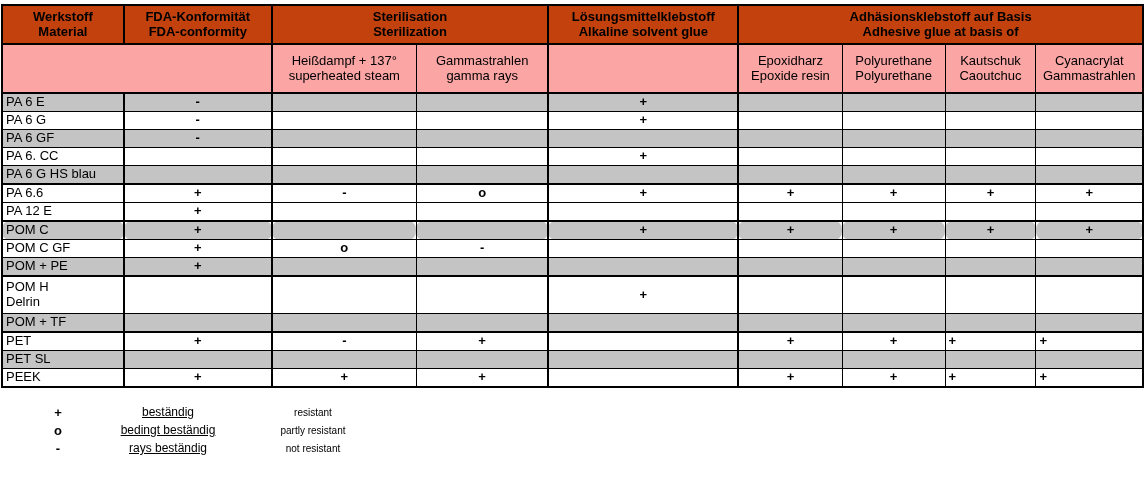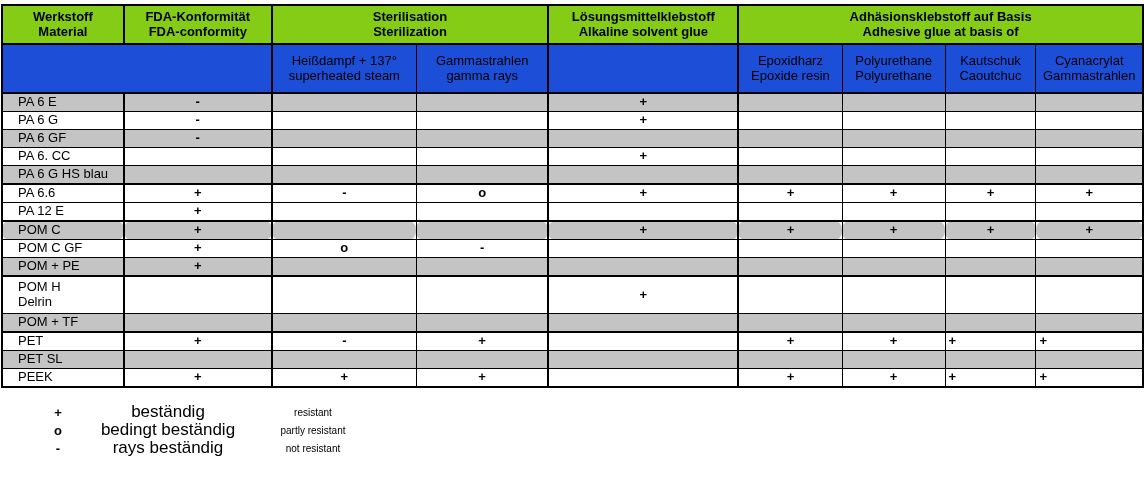--- a/index.html
+++ b/index.html
@@ -3,44 +3,44 @@
 <meta charset="utf-8">
 <style>
   html, body { margin:0; padding:0; background:#ffffff; }
   body { width:1144px; height:497px; font-family:"Liberation Sans", sans-serif; color:#000; }
   .page { position:relative; width:1144px; height:497px; overflow:hidden; }
 
   table.compat { border-collapse:collapse; table-layout:fixed; margin:4px 0 0 1px; border:2px solid #000; }
   th, td { border:1px solid #000; font-size:13px; line-height:1.15; padding:0; overflow:hidden; vertical-align:middle; }
 
   
-  tr.h1 th { background:#84cc16; border:2px solid #000; font-weight:bold; height:37px; text-align:center; }
+  tr.h1 th { background:#c2410c; border:2px solid #000; font-weight:bold; height:37px; text-align:center; }
   tr.h1 th span { display:block; }
 
   
-  tr.h2 th { background:#1d4ed8; font-weight:normal; height:47px; text-align:center; border-bottom:2px solid #000; }
+  tr.h2 th { background:#fca5a5; font-weight:normal; height:47px; text-align:center; border-bottom:2px solid #000; }
   tr.h2 th span { display:block; }
   tr.h2 th:nth-child(1), tr.h2 th:nth-child(3), tr.h2 th:nth-child(4) { border-right-width:2px; }
 
   
   tbody td { height:17px; background:#fff; }
   tbody td:nth-child(1), tbody td:nth-child(2), tbody td:nth-child(4), tbody td:nth-child(5) { border-right-width:2px; }
   tr.shaded td { background:#c4c4c4; }
   tr.gstart td { border-top-width:2px;border-radius:8px; }
   tr.tall td { height:36px; }
   tbody tr:last-child td { border-bottom-width:2px; }
-  td.mat { text-align:left; padding-left:15px; }
+  td.mat { text-align:left; padding-left:3px; }
   td.val { text-align:center; font-weight:bold; }
   td.val.left { text-align:left; padding-left:3px; }
 
   
   .legend { margin:15px 0 0 38px; }
   .legend-row { display:flex; height:18px; align-items:center; }
   .legend-symbol { width:40px; text-align:center; font-weight:bold; font-size:13px; }
-  .legend-de { width:160px; margin-left:10px; text-align:center; font-size:17px; }
+  .legend-de { width:160px; margin-left:10px; text-align:center; font-size:12px;text-decoration:underline; }
   .legend-en { width:130px; text-align:center; font-size:10px; }
 </style>
 </head>
 <body>
 
 <div class="page">
 
   <table class="compat">
     <colgroup>
       <col style="width:122px">

